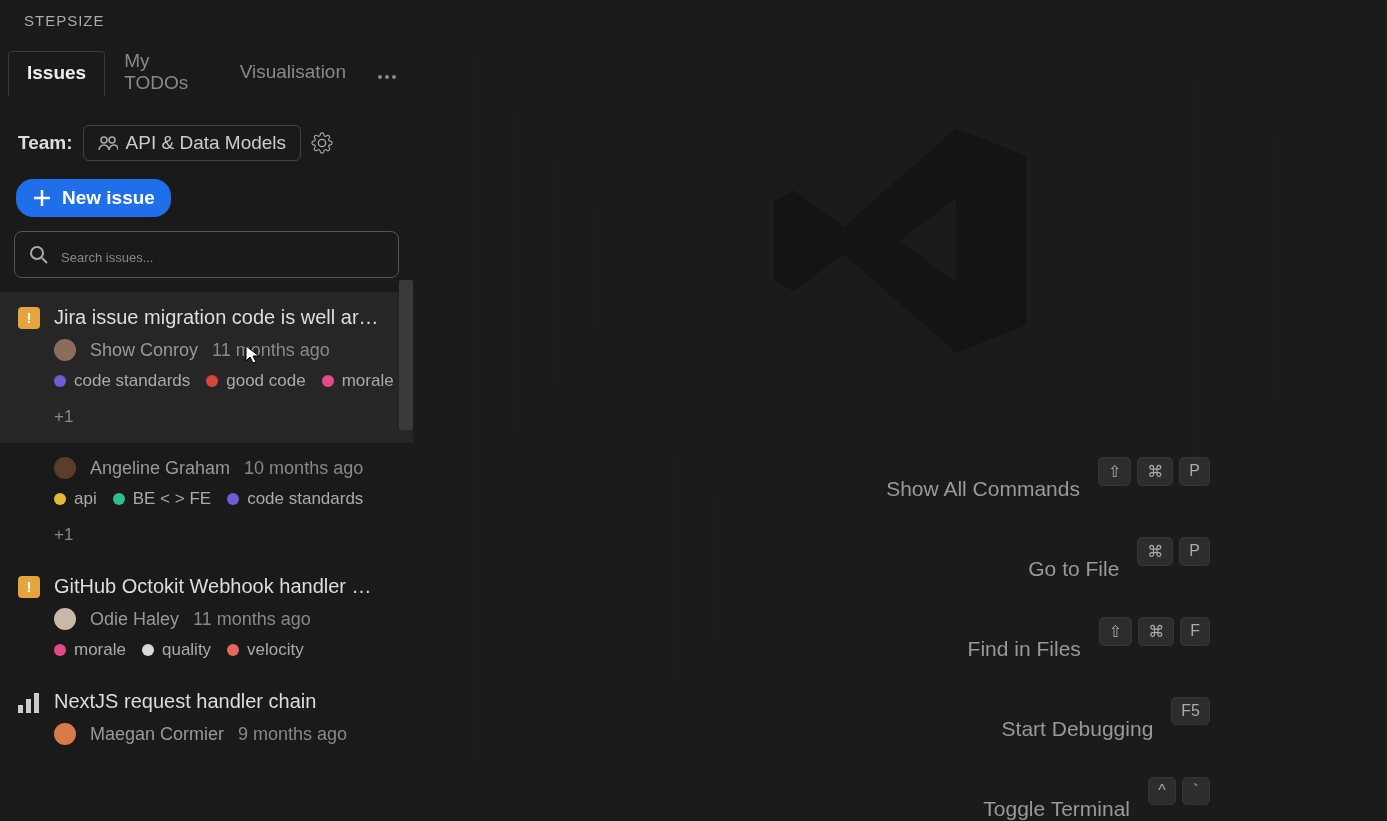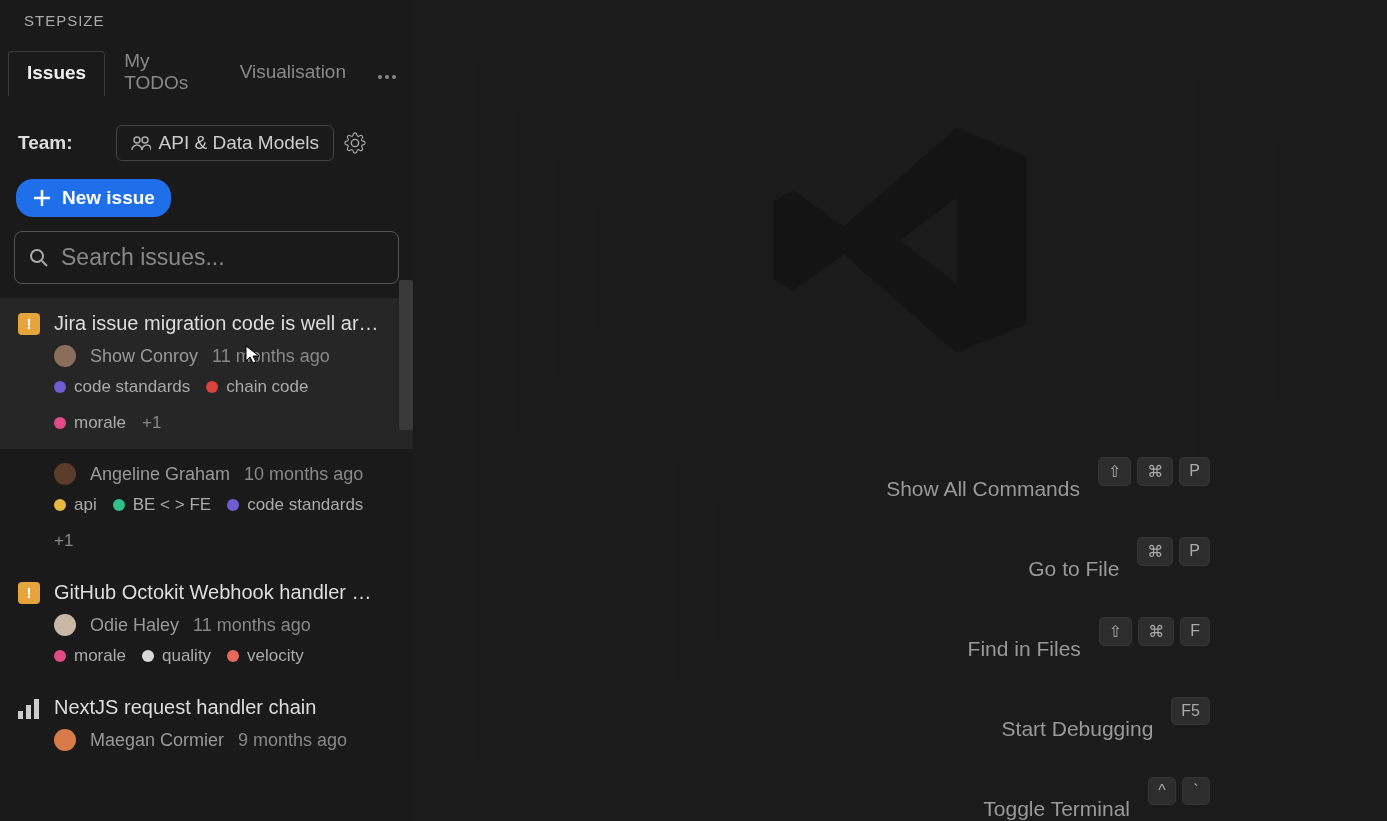--- a/index.html
+++ b/index.html
@@ -6,26 +6,26 @@
   html, body { width: 1387px; height: 821px; background: #1a1a1a; overflow: hidden; font-family: -apple-system, BlinkMacSystemFont, "Segoe UI", Helvetica, Arial, sans-serif; color: #bbb; }
   .app { display: flex; width: 100%; height: 100%; }
   .sidebar { width: 413px; background: #1a1a1a; display: flex; flex-direction: column; position: relative; }
   .sidebar-header { padding: 12px 24px 10px; color: #aaa; font-size: 15px; letter-spacing: 1px; }
   .tabs { display: flex; align-items: center; gap: 0; padding: 0 8px; }
   .tab { padding: 10px 18px 12px; font-size: 19px; color: #888; cursor: pointer; border: 1px solid transparent; border-radius: 4px 4px 0 0; }
   .tab.active { color: #eee; font-weight: 600; border: 1px solid #3a3a3a; border-bottom: none; background: #1a1a1a; }
   .tab-more { padding: 0 8px; color: #888; font-size: 20px; cursor: pointer; margin-left: 4px; }
   .team-row { display: flex; align-items: center; padding: 18px 18px 12px; gap: 10px; }
   .team-label { font-size: 19px; font-weight: 600; color: #ddd; }
-  .team-chip { display: flex; align-items: center; gap: 8px; border: 1px solid #444; border-radius: 6px; padding: 6px 14px; font-size: 19px; color: #ccc; cursor: pointer; margin-left: 33px; }
+  .team-chip { display: flex; align-items: center; gap: 8px; border: 1px solid #444; border-radius: 6px; padding: 6px 14px; font-size: 19px; color: #ccc; cursor: pointer; }
   .gear-btn { color: #aaa; cursor: pointer; display: flex; align-items: center; }
   .new-issue-btn { margin: 6px 16px 14px; background: #1f6feb; color: #fff; display: inline-flex; align-items: center; gap: 10px; padding: 8px 16px; font-size: 19px; font-weight: 600; cursor: pointer; width: fit-content; border-radius: 17px; }
   .search-row { padding: 0 14px 14px; }
   .search-box { display: flex; align-items: center; gap: 12px; border: 1px solid #555; border-radius: 8px; padding: 12px 14px; background: #1a1a1a; }
-  .search-input { flex: 1; background: transparent; border: none; color: #ccc; font-size: 23px; outline: none; }
+  .search-input { flex: 1; background: transparent; border: none; color: #ccc; font-size: 13px; outline: none; margin-top: 6px; }
   .search-input::placeholder { color: #888; }
   .issues-list { flex: 1; overflow-y: auto; position: relative; }
   .issue-card { padding: 14px 18px 16px 18px; display: flex; flex-direction: column; gap: 10px; cursor: pointer; }
   .issue-card.selected { background: #262626; }
   .issue-title-row { display: flex; align-items: center; gap: 14px; }
   .sev-icon { width: 22px; height: 22px; border-radius: 4px; display: inline-block; flex-shrink: 0; }
   .sev-warn { background: #e6a43c; position: relative; }
   .sev-warn::after { content: "!"; position: absolute; top: 0; left: 0; width: 100%; height: 100%; display: flex; align-items: center; justify-content: center; color: #fff; font-weight: 900; font-size: 15px; }
   .issue-title { font-size: 20px; color: #ddd; white-space: nowrap; overflow: hidden; text-overflow: ellipsis; max-width: 330px; }
   .issue-meta { display: flex; align-items: center; gap: 14px; margin-left: 36px; }
@@ -119,21 +119,21 @@
             <span class="author">Show Conroy</span>
             <span class="time">11 months ago</span>
           </div>
           <div class="tag-row">
             <span class="tag">
               <span class="tag-dot" style="background: rgb(109, 93, 211);"></span>
               <span>code standards</span>
             </span>
             <span class="tag">
               <span class="tag-dot" style="background: rgb(217, 67, 59);"></span>
-              <span>chain code</span>
+              <span>good code</span>
             </span>
             <span class="tag">
               <span class="tag-dot" style="background: rgb(226, 74, 138);"></span>
               <span>morale</span>
             </span>
             <span class="more-tags">+1</span>
           </div>
         </div>
         <div class="issue-card">
           <div class="issue-meta">

